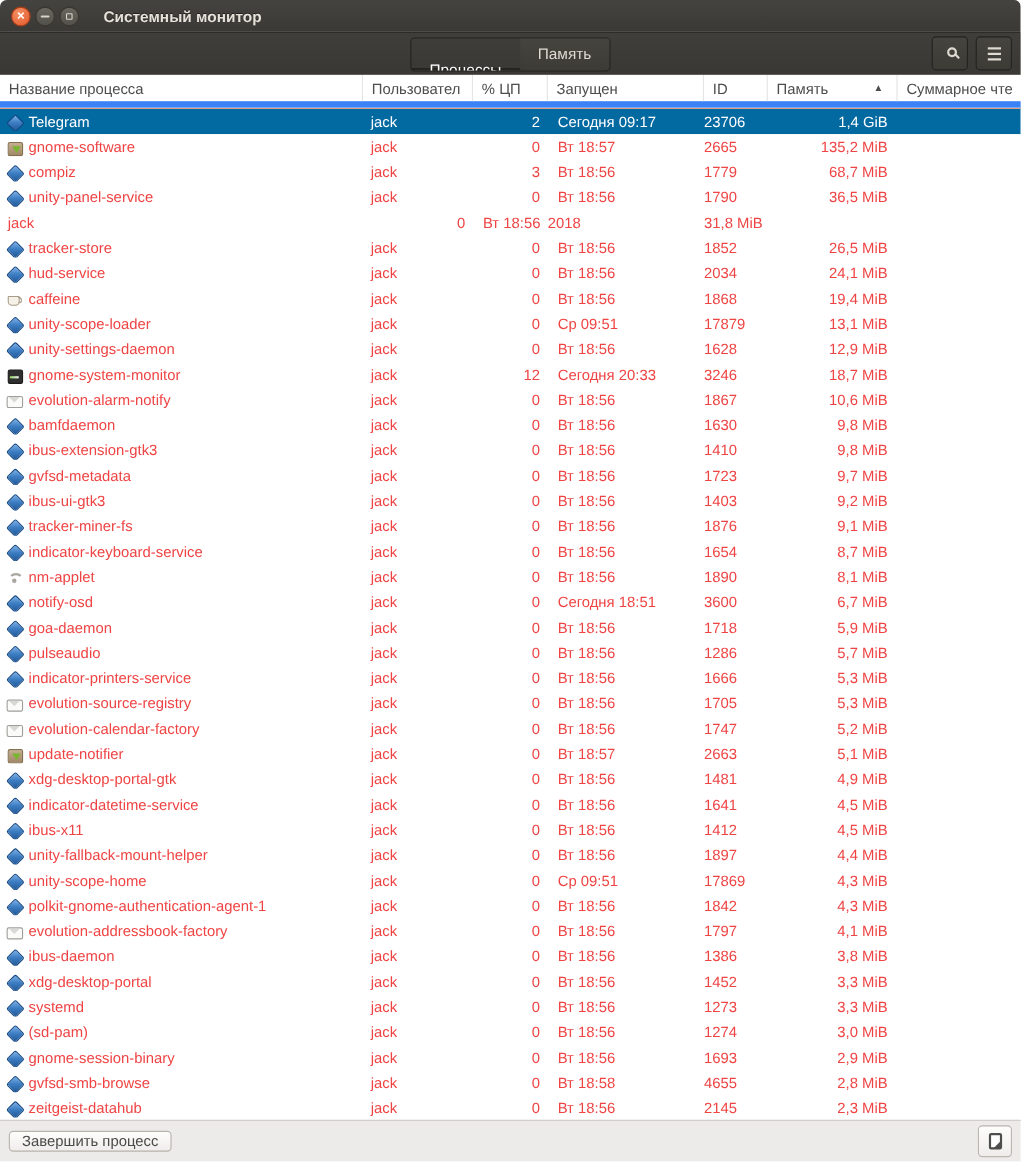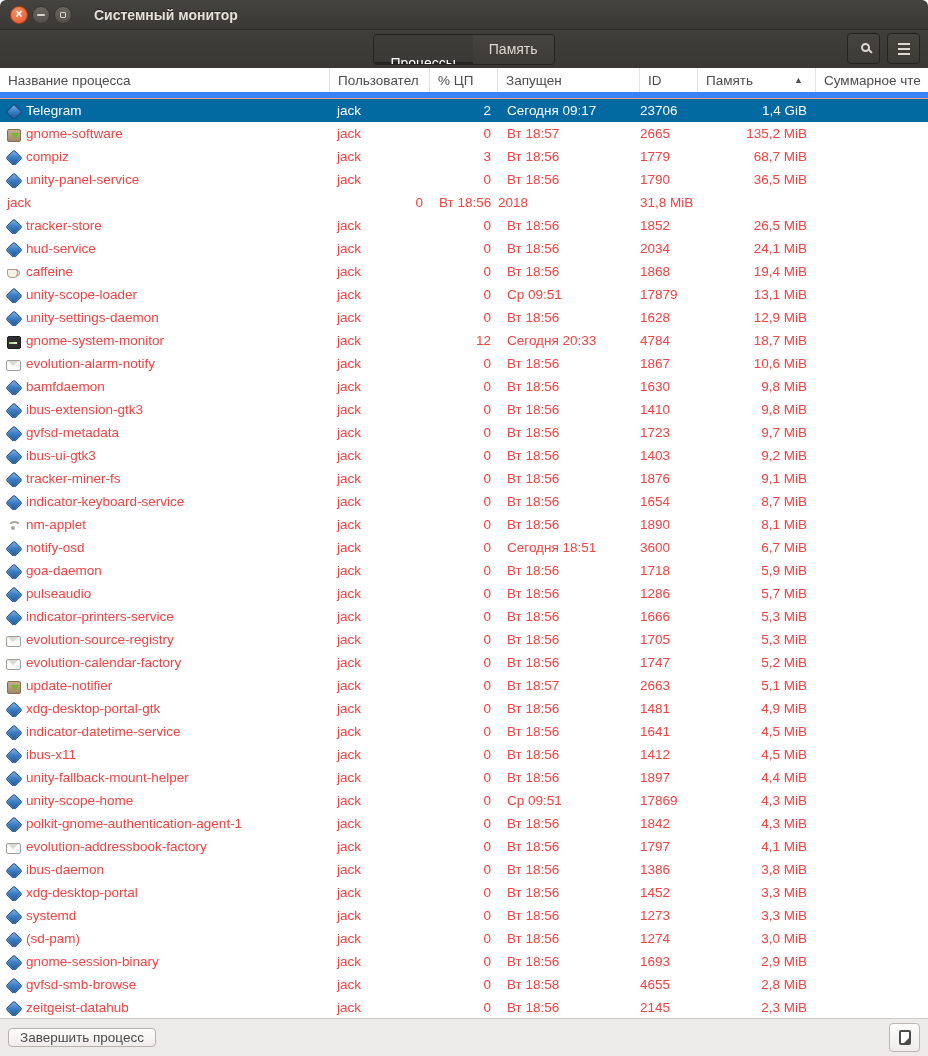--- a/index.html
+++ b/index.html
@@ -288,21 +288,21 @@
       <div class="cell c-disk"></div>
     </div>
       <div class="row">
       <div class="cell c-name">
           <span class="proc-icon icon-monitor"></span>
           <span class="nm">gnome-system-monitor</span>
         </div>
       <div class="cell c-user">jack</div>
       <div class="cell c-cpu">12</div>
       <div class="cell c-start">Сегодня 20:33</div>
-      <div class="cell c-id">4784</div>
+      <div class="cell c-id">3246</div>
       <div class="cell c-mem">18,7 MiB</div>
       <div class="cell c-disk"></div>
     </div>
       <div class="row">
       <div class="cell c-name">
           <span class="proc-icon icon-mail"></span>
           <span class="nm">evolution-alarm-notify</span>
         </div>
       <div class="cell c-user">jack</div>
       <div class="cell c-cpu">0</div>

